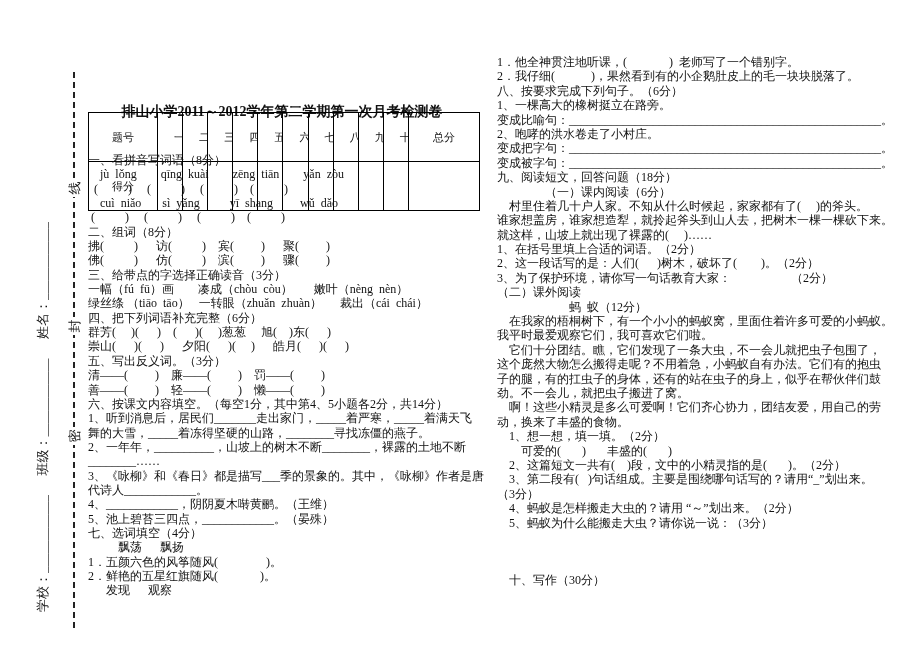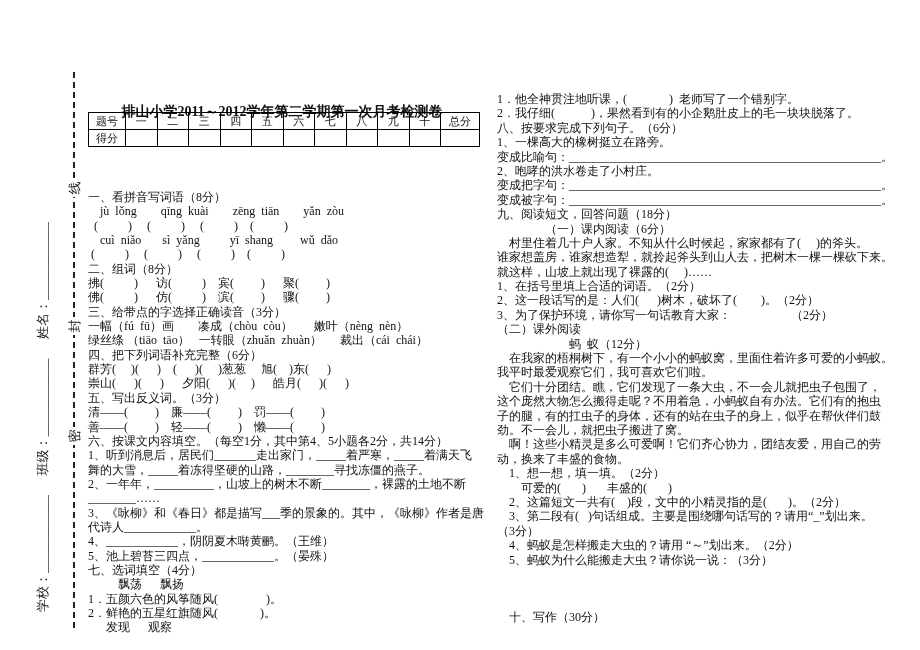--- a/index.html
+++ b/index.html
@@ -34,27 +34,27 @@
   .subtitle{
     position:absolute;left:88px;top:92px;width:396px;text-align:center;
     font-size:16px;font-weight:bold;letter-spacing:2px;
   }
   
   table.score{
     position:absolute;left:88px;top:112px;width:392px;
     border-collapse:collapse;table-layout:fixed;
   }
   table.score td{
-    border:1px solid #000;height:16px;padding:0;
+    border:1px solid #000;height:16px;padding:16px;
     text-align:center;font-size:11px;overflow:hidden;
   }
   table.score td:first-child{width:36px;}
   table.score td:last-child{width:38px;border-radius:7px;}
   
-  .col{position:absolute;font-size:12px;white-space:pre;margin-top:37px;}
+  .col{position:absolute;font-size:12px;white-space:pre;}
   .col > div{height:14.4px;line-height:14.4px;overflow:visible;}
   .col.left{left:88px;top:153px;width:396px;}
   .col.left > div{height:14.35px;line-height:14.35px;}
   .col.right{left:497px;top:55px;width:408px;}
 </style>
 </head>
 <body>
 
 <div class="page">
 

